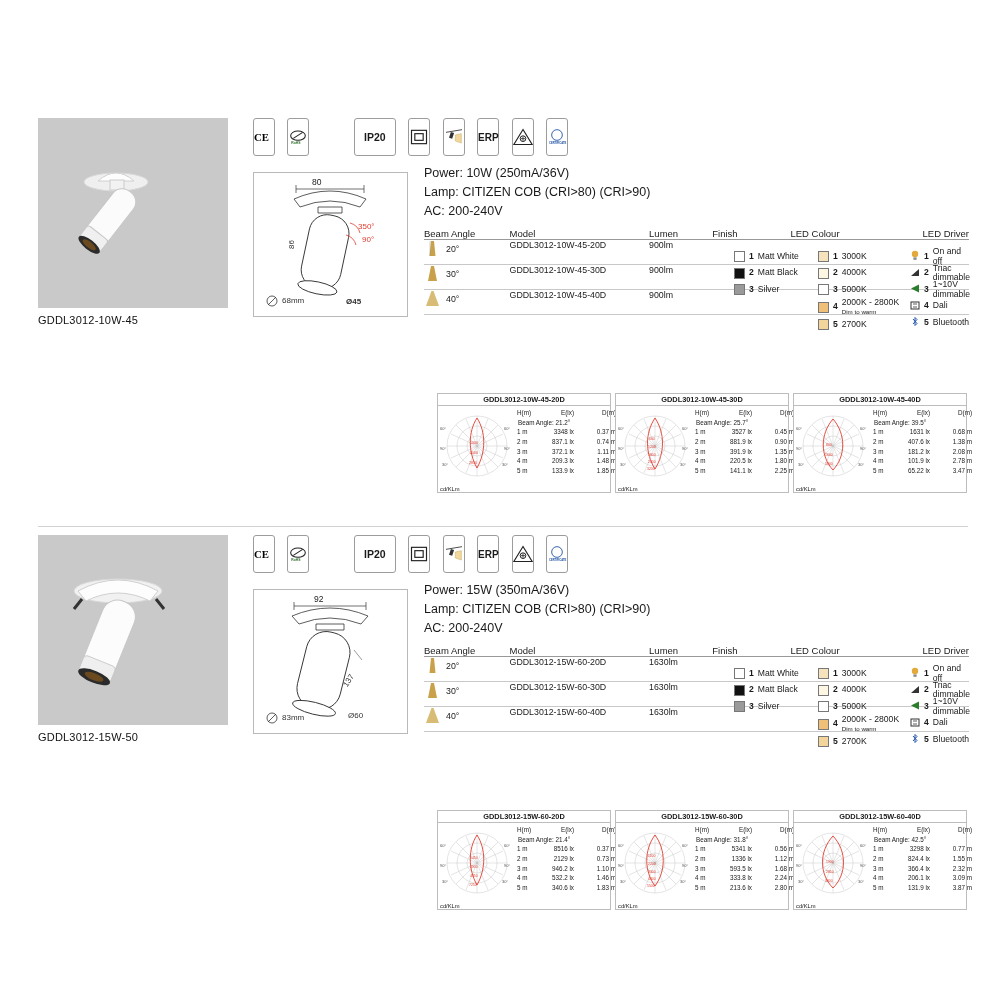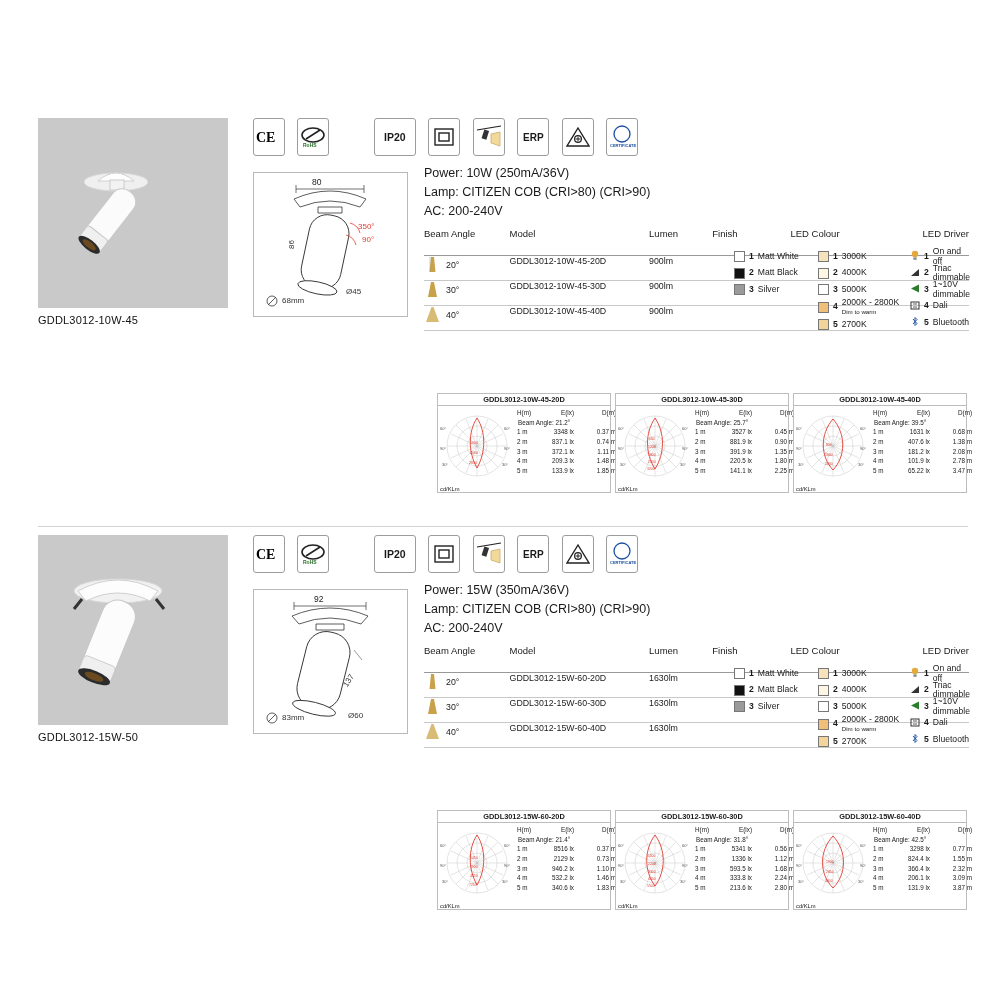--- a/index.html
+++ b/index.html
@@ -33,34 +33,34 @@
     width:155px; height:145px;
     border:1px solid #b9b9b9;
     background:#fff;
   }
   .dimpanel .lbl { position:absolute; font-size:8px; color:#333; }
   .dim-top { position:absolute; font-size:8.5px; }
 
   
   .certrow { position:absolute; left:253px; top:0; height:44px; }
   .cert {
-    width:32px; height:38px; border:1px solid #9c9c9c; border-radius:3px;
+    width:22px; height:38px; border:1px solid #9c9c9c; border-radius:3px;
     display:inline-flex; align-items:center; justify-content:center;
     margin-right:8px; background:#fff; vertical-align:top;
     font-size:11px; font-weight:bold; position:relative;
   }
   .cert.wide { width:42px;margin-left:32px; }
 
   
   .specs { position:absolute; left:424px; top:48px; font-size:12.5px; }
   .specs div { margin-bottom:5px; }
 
   
   .ptable { position:absolute; left:424px; top:110px; width:545px; font-size:8.8px; }
-  .ptable .hdr { display:flex; border-bottom:1px solid #999; padding-bottom:16px; font-size:9.5px; }
+  .ptable .hdr { display:flex; border-bottom:1px solid #999; padding-bottom:0; font-size:9.5px; }
   .c-angle { width:92px; }
   .c-model { width:150px; }
   .c-lumen { width:68px; }
   .c-finish { width:84px; }
   .c-colour { width:92px; }
   .c-driver { width:100px;text-align:right; }
   .ptable .row { display:flex; border-bottom:1px solid #c8c8c8; height:25px; align-items:flex-start; }
   .ptable .row:last-child { border-bottom:1px solid #999; }
   .beamcell { display:flex; align-items:center; gap:5px; }
   .beam-ico { width:17px; height:17px; position:relative; overflow:hidden; }
@@ -169,21 +169,21 @@
       <g transform="rotate(12 76 46)">
         <rect x="58" y="42" width="40" height="74" rx="18" fill="#fff" stroke="#333" stroke-width=".9"></rect>
         <ellipse cx="78" cy="116" rx="20" ry="6" fill="#fff" stroke="#333" stroke-width=".9"></ellipse>
       </g>
       <path d="M96 50 a14 14 0 0 1 10 10" fill="none" stroke="#e03c2f" stroke-width=".8"></path>
       <path d="M92 62 a14 14 0 0 1 10 10" fill="none" stroke="#e03c2f" stroke-width=".8"></path>
       <circle cx="18" cy="128" r="5" fill="none" stroke="#333" stroke-width=".8"></circle>
       <path d="M14 132 L22 124" stroke="#333" stroke-width=".8"></path>
     </svg>
     <div class="lbl" style="left:33px; top:67px; transform:rotate(-90deg);">86</div>
-    <div class="lbl" style="left:92px; top:114px;">Ø45</div>
+    <div class="lbl" style="left:92px; top:124px;font-weight:bold;">Ø45</div>
     <div class="lbl" style="left:28px; top:123px;">68mm</div>
     <div class="lbl" style="left:104px; top:49px; color:#e03c2f;">350°</div>
     <div class="lbl" style="left:108px; top:62px; color:#e03c2f;">90°</div>
   </div>
 
   <div class="specs">
     <div>Power: 10W (250mA/36V)</div>
     <div>Lamp: CITIZEN COB (CRI&gt;80) (CRI&gt;90)</div>
     <div>AC: 200-240V</div>
   </div>

